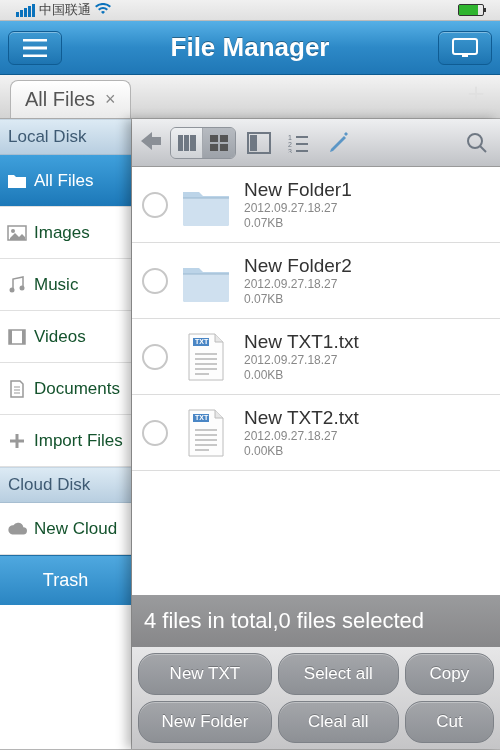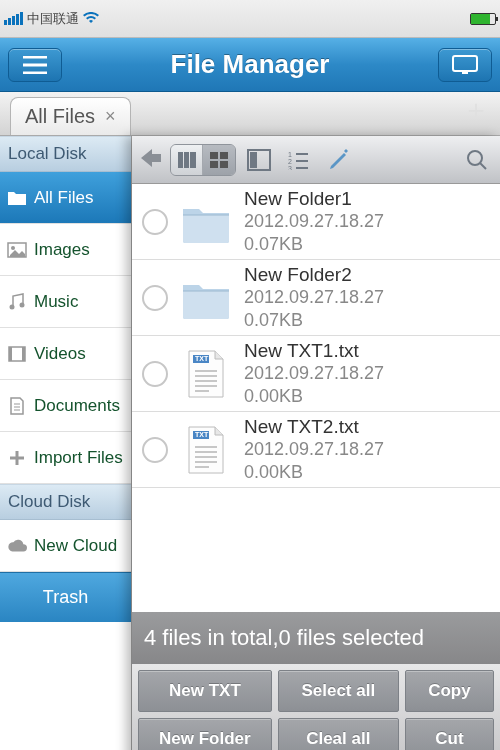--- a/index.html
+++ b/index.html
@@ -1,19 +1,19 @@
 <!DOCTYPE html>
 <html><head>
 <meta charset="utf-8">
 <style>
 * { margin: 0; padding: 0; box-sizing: border-box; font-family: -apple-system, 'Helvetica Neue', Arial, sans-serif; }
 body { width: 500px; height: 750px; background: #b5b5b5; overflow: hidden; position: relative; }
 
 
-.statusbar { height: 38px; background: linear-gradient(#f0f0f0,#e0e0e0); display: flex; align-items: center; padding: 0 4px; font-size: 13px; color: #444; justify-content: space-between; border-bottom: 1px solid #bbb; }
+.statusbar { height: 21px; background: linear-gradient(#f0f0f0,#e0e0e0); display: flex; align-items: center; padding: 0 16px; font-size: 13px; color: #444; justify-content: space-between; border-bottom: 1px solid #bbb; }
 .sb-left { display: flex; align-items: center; gap: 4px; }
 .sig-bars { display: flex; align-items: flex-end; gap: 1px; }
 .sig-bars span { display: inline-block; width: 3px; background: #0a72bc; }
 .sig-bars span:nth-child(1){height:5px} .sig-bars span:nth-child(2){height:7px} .sig-bars span:nth-child(3){height:9px} .sig-bars span:nth-child(4){height:11px} .sig-bars span:nth-child(5){height:13px}
 .wifi { color:#0a72bc; font-size:14px; }
 .batt { width:26px; height:12px; border:1px solid #333; border-radius:2px; position:relative; }
 .batt::after{content:"";position:absolute;right:-3px;top:3px;width:2px;height:4px;background:#333;}
 .batt i{display:block;height:100%;width:80%;background:#2fb42f;}
 
 
@@ -49,26 +49,26 @@
 .tb-seg > div:last-child{border-right:none;}
 .tb-seg .sel{background:linear-gradient(#b7bbc1,#9da2a9);}
 .tb-ico{color:#6f7883;width:34px;height:34px;display:flex;align-items:center;justify-content:center;}
 
 .filelist { flex:1; overflow:auto; }
 .file-row { height:76px; border-bottom:1px solid #dcdcdc; display:flex; align-items:center; padding:1px 10px; gap:10px; }
 .check { width:26px; height:26px; border:2px solid #c7c7c7; border-radius:50%; flex-shrink:0; }
 .fileico { width:56px; height:56px; display:flex; align-items:center; justify-content:center; }
 .finfo { display:flex; flex-direction:column; }
 .fname { font-size:19px; color:#333; }
-.fmeta { font-size:18px; color:#888; line-height:1.25; }
+.fmeta { font-size:12px; color:#888; line-height:1.25; }
 
 .statusline { height:52px; background:linear-gradient(#9a9b9d,#878789); color:#fff; font-size:22px; display:flex; align-items:center; padding:0 12px; }
 
 .toolbar2 { background:linear-gradient(#e7e7e8,#c5c5c7); padding:6px; display:grid; grid-template-columns:1.05fr .95fr .7fr; grid-template-rows:42px 42px; gap:6px; }
-.abtn { background:linear-gradient(#a4a6aa,#8d9095); border:1px solid #7d8187; border-radius:2px; color:#fff; font-size:17px; font-weight:bold; display:flex; align-items:center; justify-content:center; text-shadow:0 -1px 0 rgba(0,0,0,.25); box-shadow:inset 0 1px 0 rgba(255,255,255,.3); }
+.abtn { background:linear-gradient(#a4a6aa,#8d9095); border:1px solid #7d8187; border-radius:17px; color:#fff; font-size:17px; font-weight:normal; display:flex; align-items:center; justify-content:center; text-shadow:0 -1px 0 rgba(0,0,0,.25); box-shadow:inset 0 1px 0 rgba(255,255,255,.3); }
 </style>
 </head>
 <body>
 
 <div class="statusbar">
   <div class="sb-left">
     <span class="sig-bars">
         <span></span>
         <span></span>
         <span></span>

